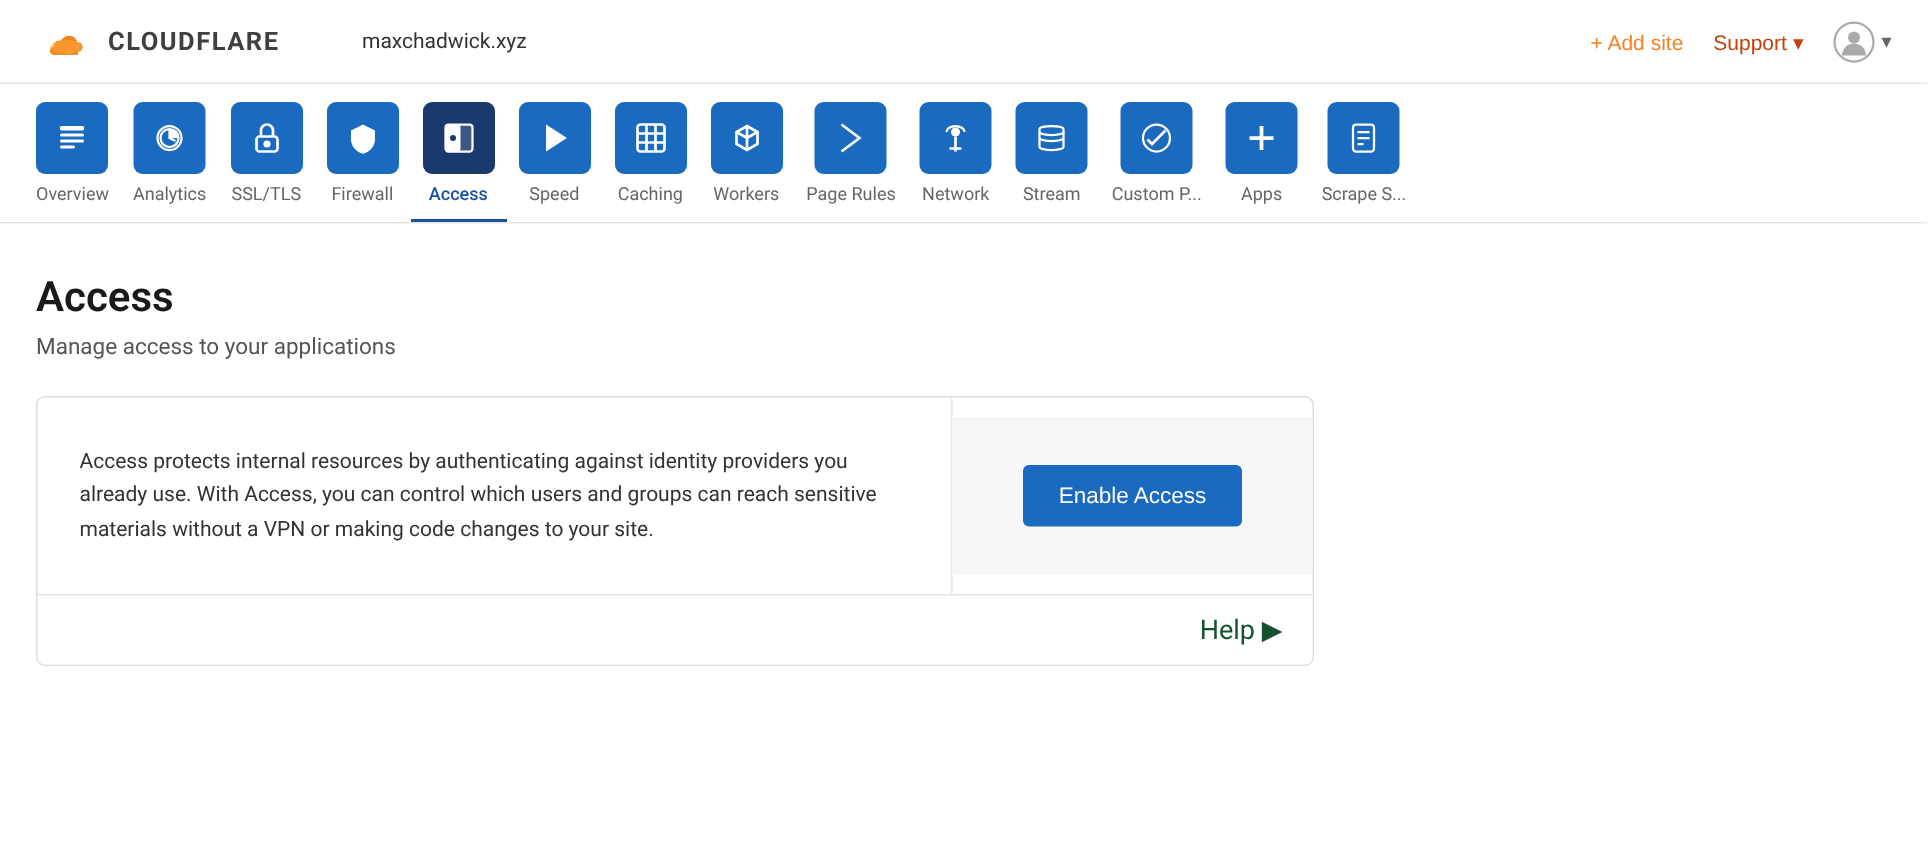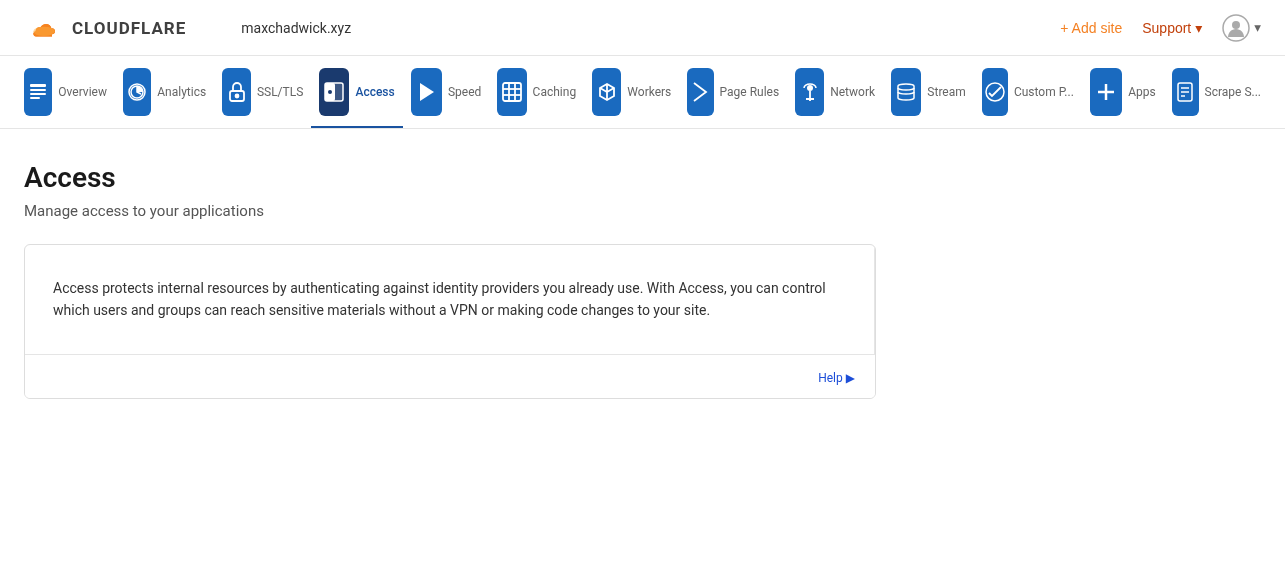--- a/index.html
+++ b/index.html
@@ -71,21 +71,21 @@
     
     .nav-tabs {
       display: flex;
       align-items: flex-end;
       padding: 0 16px;
       border-bottom: 1px solid #e5e5e5;
       overflow-x: auto;
     }
     .nav-tab {
       display: flex;
-      flex-direction: row;
+      flex-direction: column;
       align-items: center;
       gap: 6px;
       padding: 12px 8px 10px;
       cursor: pointer;
       min-width: 64px;
       border-bottom: 2px solid transparent;
       text-decoration: none;
     }
     .nav-tab.active {
       border-bottom: 2px solid #1a53a0;
@@ -168,22 +168,22 @@
       cursor: pointer;
       white-space: nowrap;
     }
     .access-card-footer {
       border-top: 1px solid #e5e5e5;
       padding: 12px 20px;
       text-align: right;
       background: #fff;
     }
     .help-link {
-      color: #1d4ed8;
-      font-size: 12px;
+      color: #14532d;
+      font-size: 18px;
       text-decoration: none;
       cursor: pointer;
     }
 
     
     .cf-logo-svg { width: 40px; height: 28px; }
   </style>
 </head>
 <body>
 
@@ -243,20 +243,28 @@
     <div class="nav-tab-icon">
       <svg width="24" height="24" viewBox="0 0 24 24" fill="none" stroke="white" stroke-width="1.8">
           <rect x="5" y="11" width="14" height="10" rx="2"></rect>
           <path d="M8 11V7a4 4 0 0 1 8 0v4"></path>
           <circle cx="12" cy="16" r="1.5" fill="white"></circle>
         </svg>
     </div>
     <span class="nav-tab-label">SSL/TLS</span>
   </div>
 
+  <div class="nav-tab">
+    <div class="nav-tab-icon">
+      <svg width="24" height="24" viewBox="0 0 24 24" fill="white">
+          <path d="M12 3L4 7v6c0 4.5 3.5 8.5 8 9.5 4.5-1 8-5 8-9.5V7L12 3z"></path>
+        </svg>
+    </div>
+    <span class="nav-tab-label">Firewall</span>
+  </div>
 
   <div class="nav-tab active">
     <div class="nav-tab-icon">
       <svg width="24" height="24" viewBox="0 0 24 24" fill="none">
         <rect x="3" y="3" width="18" height="18" rx="2" fill="rgba(255,255,255,0.15)" stroke="white" stroke-width="1.5"></rect>
         <rect x="3" y="3" width="10" height="18" rx="2" fill="white"></rect>
         <circle cx="8" cy="12" r="2" fill="#1a3a6e"></circle>
       </svg>
     </div>
     <span class="nav-tab-label">Access</span>
@@ -359,20 +367,23 @@
   </div>
 </nav>
 
 <main class="main-content">
   <h1 class="page-title">Access</h1>
   <p class="page-subtitle">Manage access to your applications</p>
 
   <div class="access-card">
     <div class="access-card-body">
       <div class="access-card-text">Access protects internal resources by authenticating against identity providers you already use. With Access, you can control which users and groups can reach sensitive materials without a VPN or making code changes to your site.</div>
+      <div class="access-card-action">
+        <button class="enable-access-btn">Enable Access</button>
+      </div>
     </div>
     <div class="access-card-footer">
       <a class="help-link">
         <span>Help</span>
         <span>▶</span>
       </a>
     </div>
   </div>
 </main>
 

